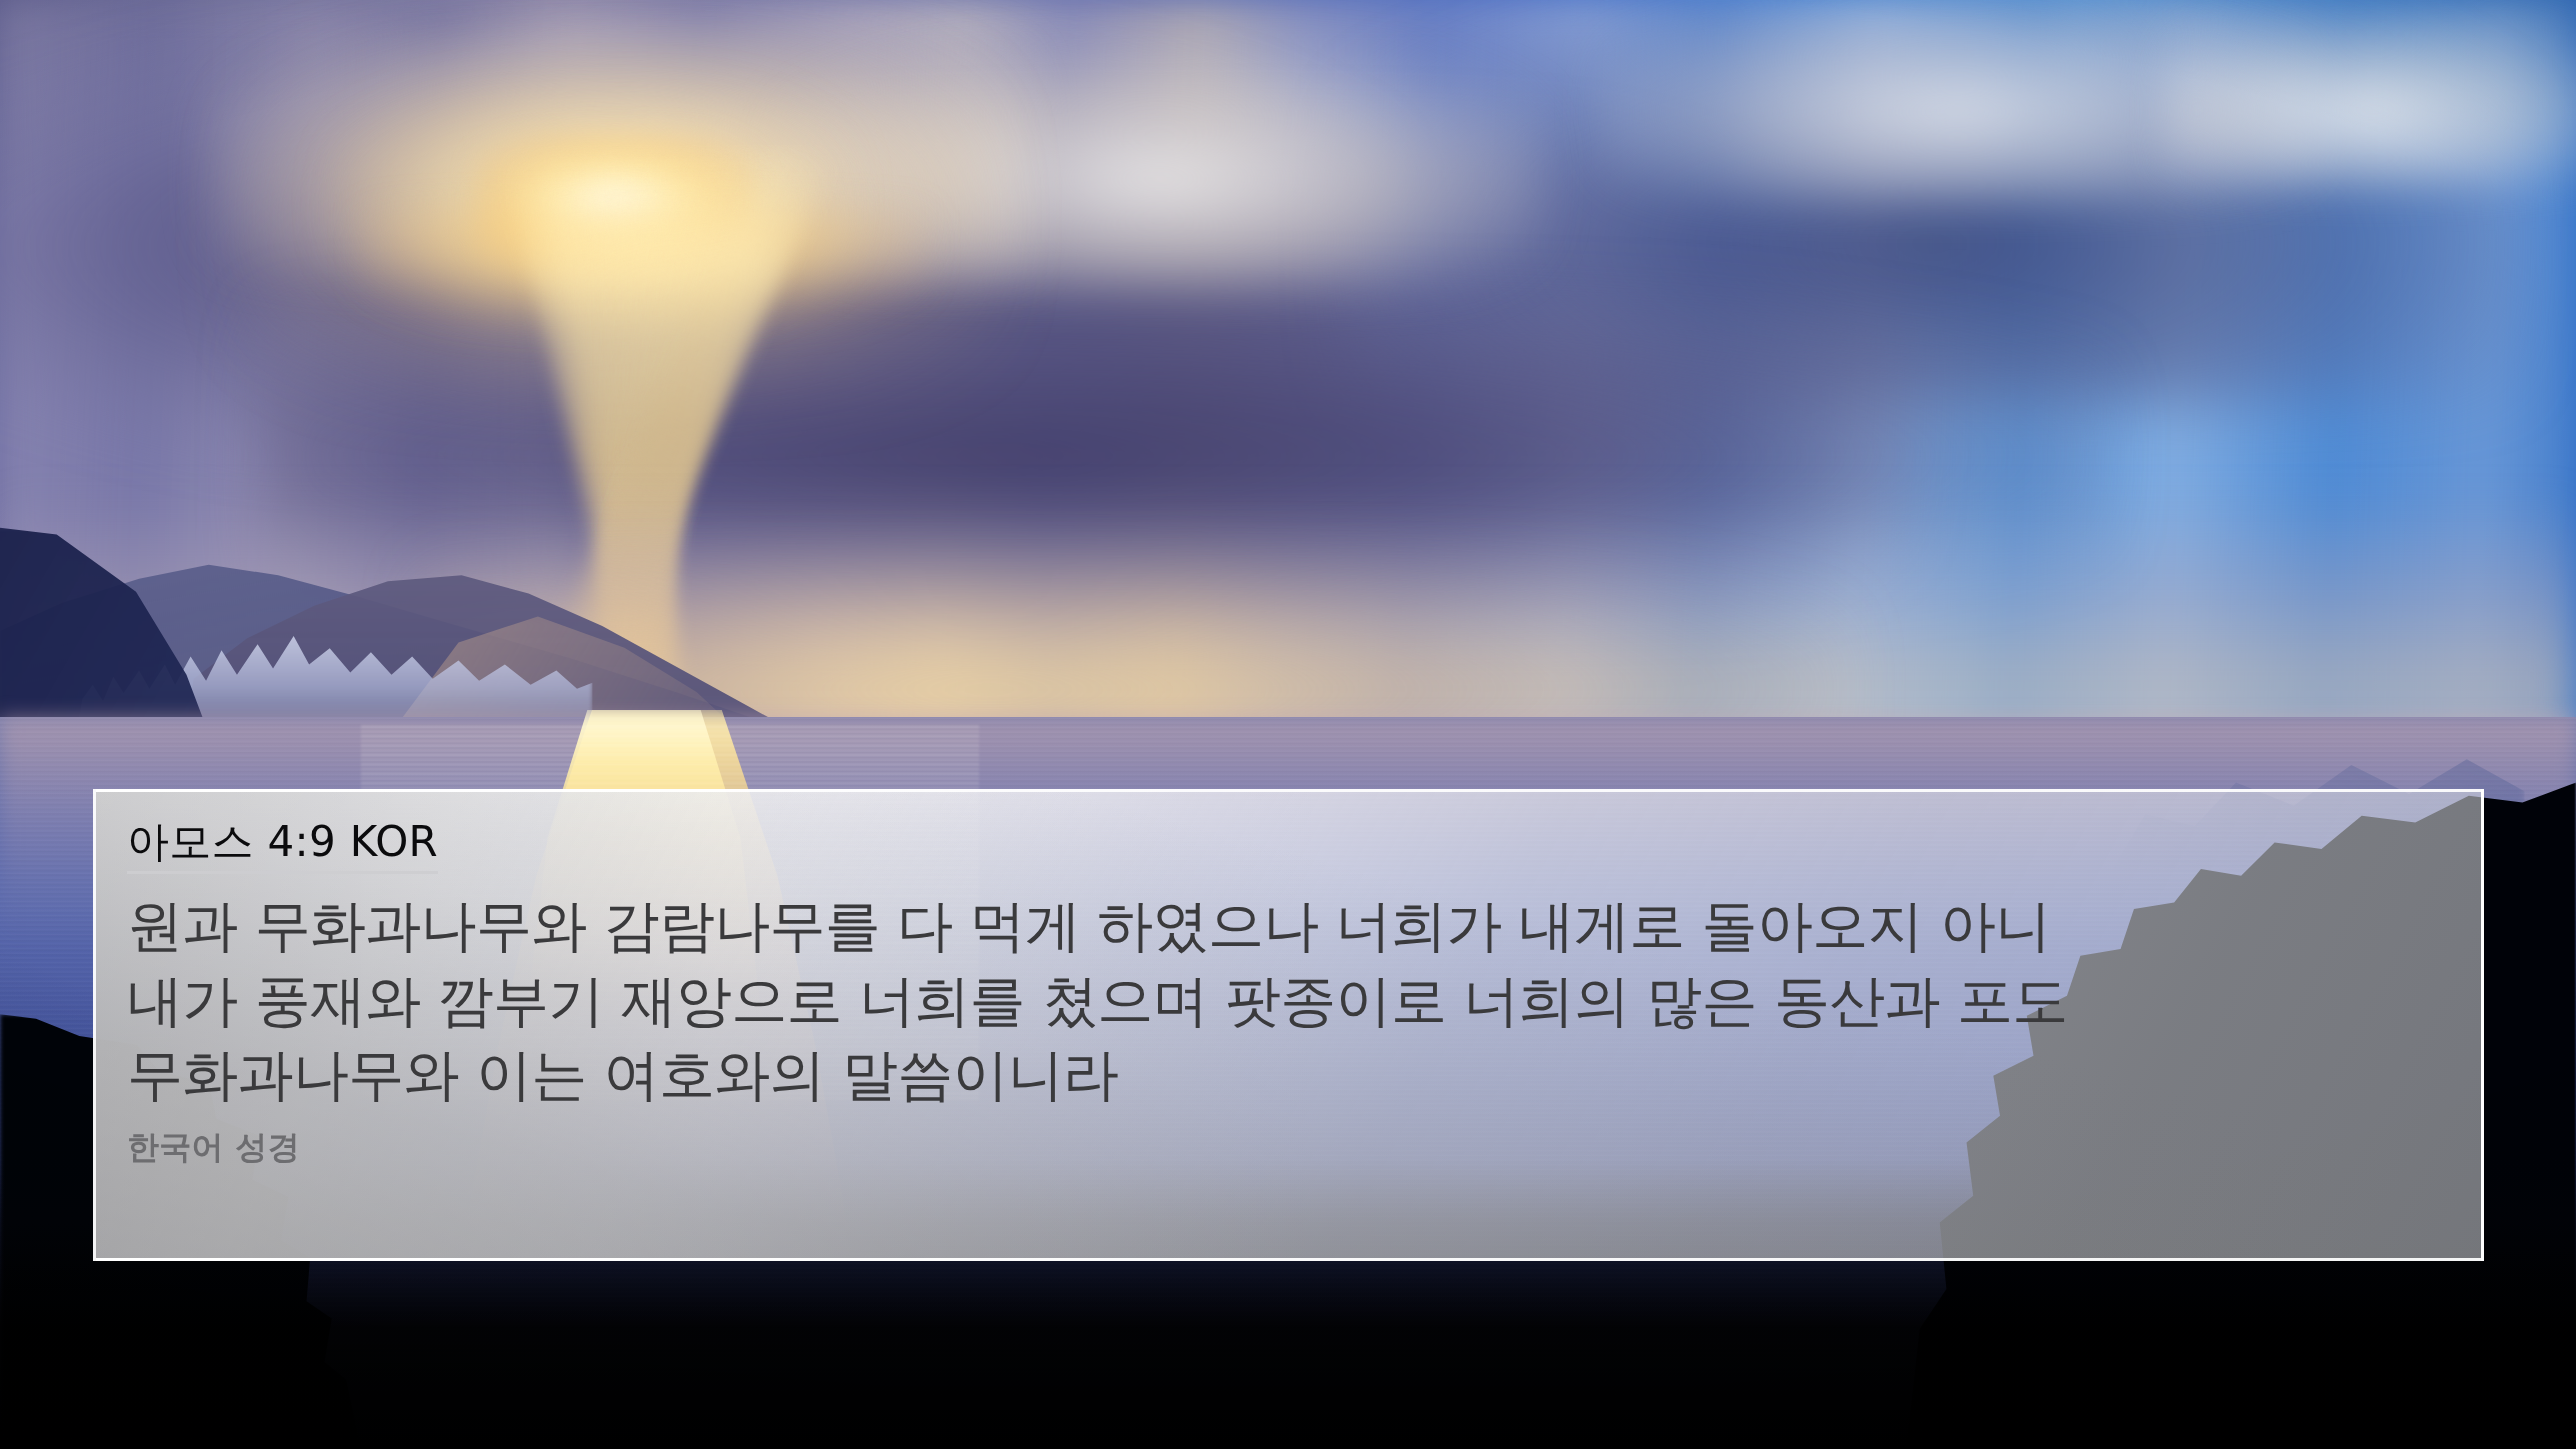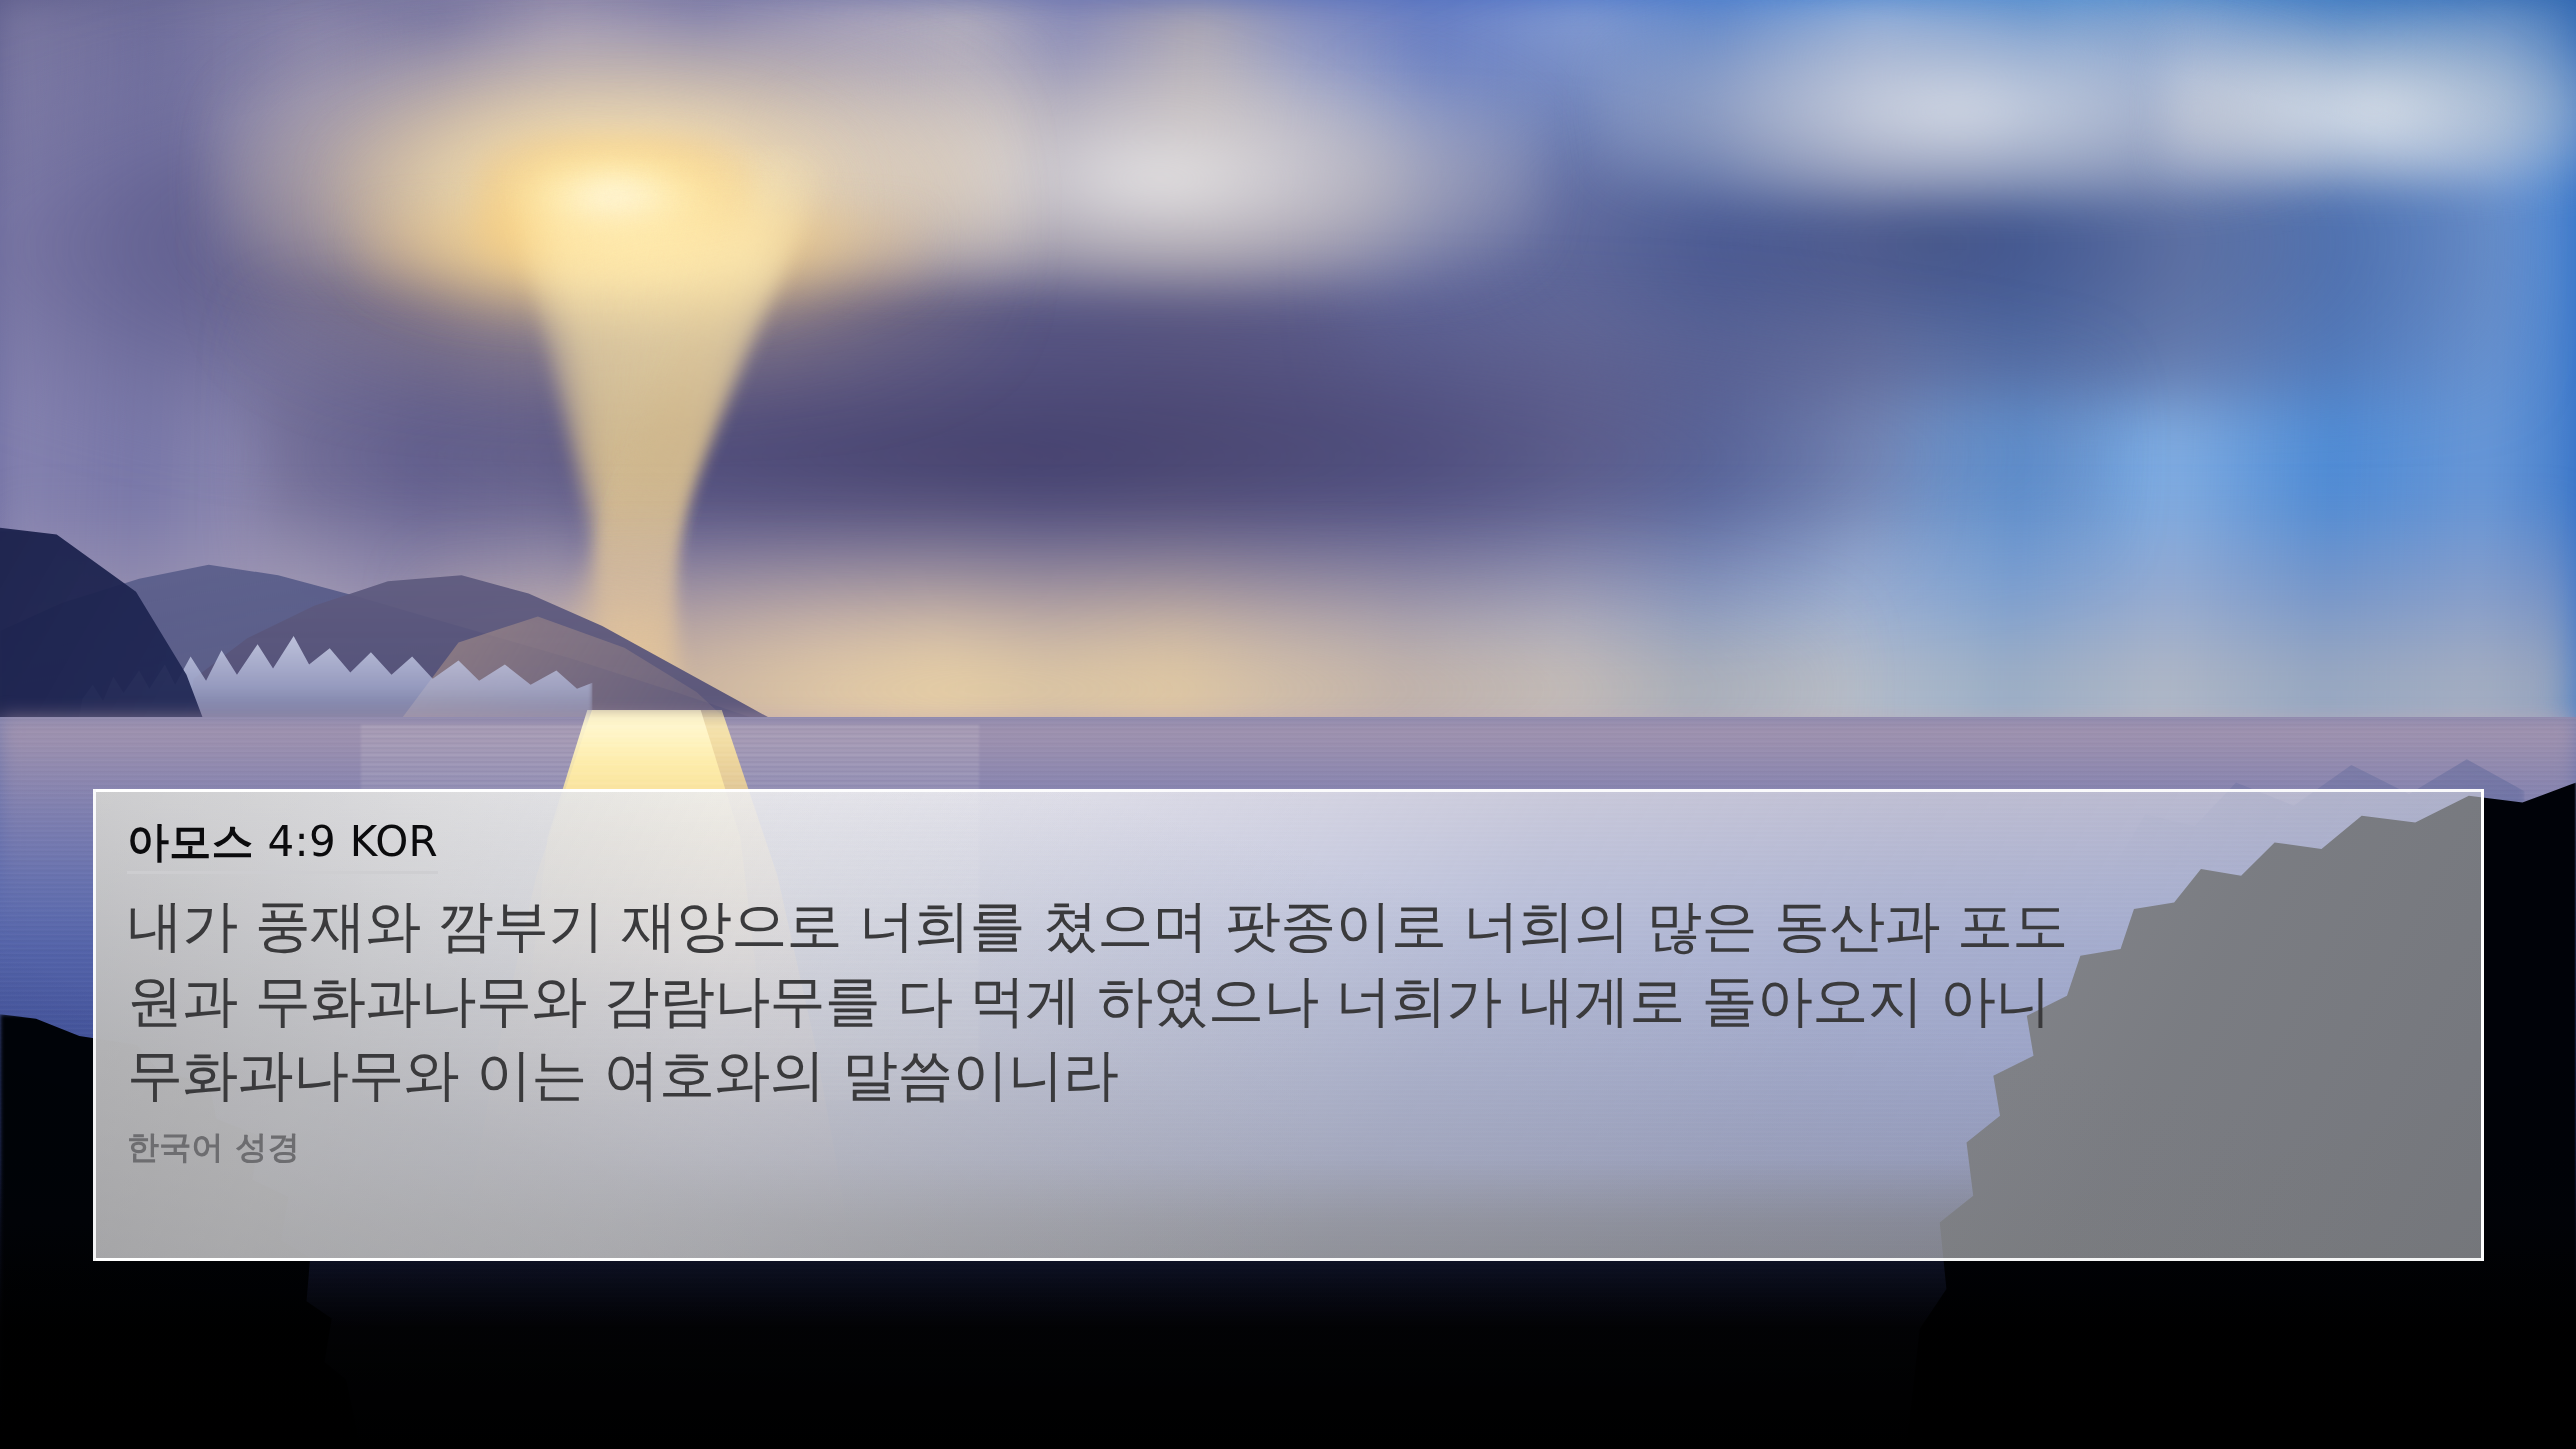--- a/index.html
+++ b/index.html
@@ -501,21 +501,21 @@
     line-height: 1.0;
     color: #0b0b0d;
     font-weight: 500;
     letter-spacing: 0.3px;
     display: inline-block;
     padding-bottom: 8px;
     border-bottom: 3.4px solid rgba(205,205,208,0.9);
     margin: 9.4px 0 0 0;
     white-space: nowrap;
   }
-  .verse-ref .ref-book { font-weight: 700; }
+  .verse-ref .ref-book { font-weight: 400; }
   .verse-ref .ref-loc  { font-weight: 400; }
 
   .verse-body {
     margin: 14.8px 0 0 0;
     font-size: 56px;
     line-height: 1.33;
     color: #3a3a3c;
     font-weight: 500;
     letter-spacing: -0.7px;
     word-break: keep-all;
@@ -598,22 +598,22 @@
   <div class="verse-card">
     <div class="card-shade"></div>
 
     <div class="card-inner">
 
       <div class="verse-ref">
         <span class="ref-book">아모스</span><span>&nbsp;</span><span class="ref-loc">4:9 KOR</span>
       </div>
 
       <div class="verse-body">
+        <span class="vline">원과 무화과나무와 감람나무를 다 먹게 하였으나 너희가 내게로 돌아오지 아니</span>
         <span class="vline">내가 풍재와 깜부기 재앙으로 너희를 쳤으며 팟종이로 너희의 많은 동산과 포도</span>
-        <span class="vline">원과 무화과나무와 감람나무를 다 먹게 하였으나 너희가 내게로 돌아오지 아니</span>
         <span class="vline">무화과나무와 이는 여호와의 말씀이니라</span>
       </div>
 
       <div class="verse-source">한국어 성경</div>
 
     </div>
   </div>
 
 </div>
 

